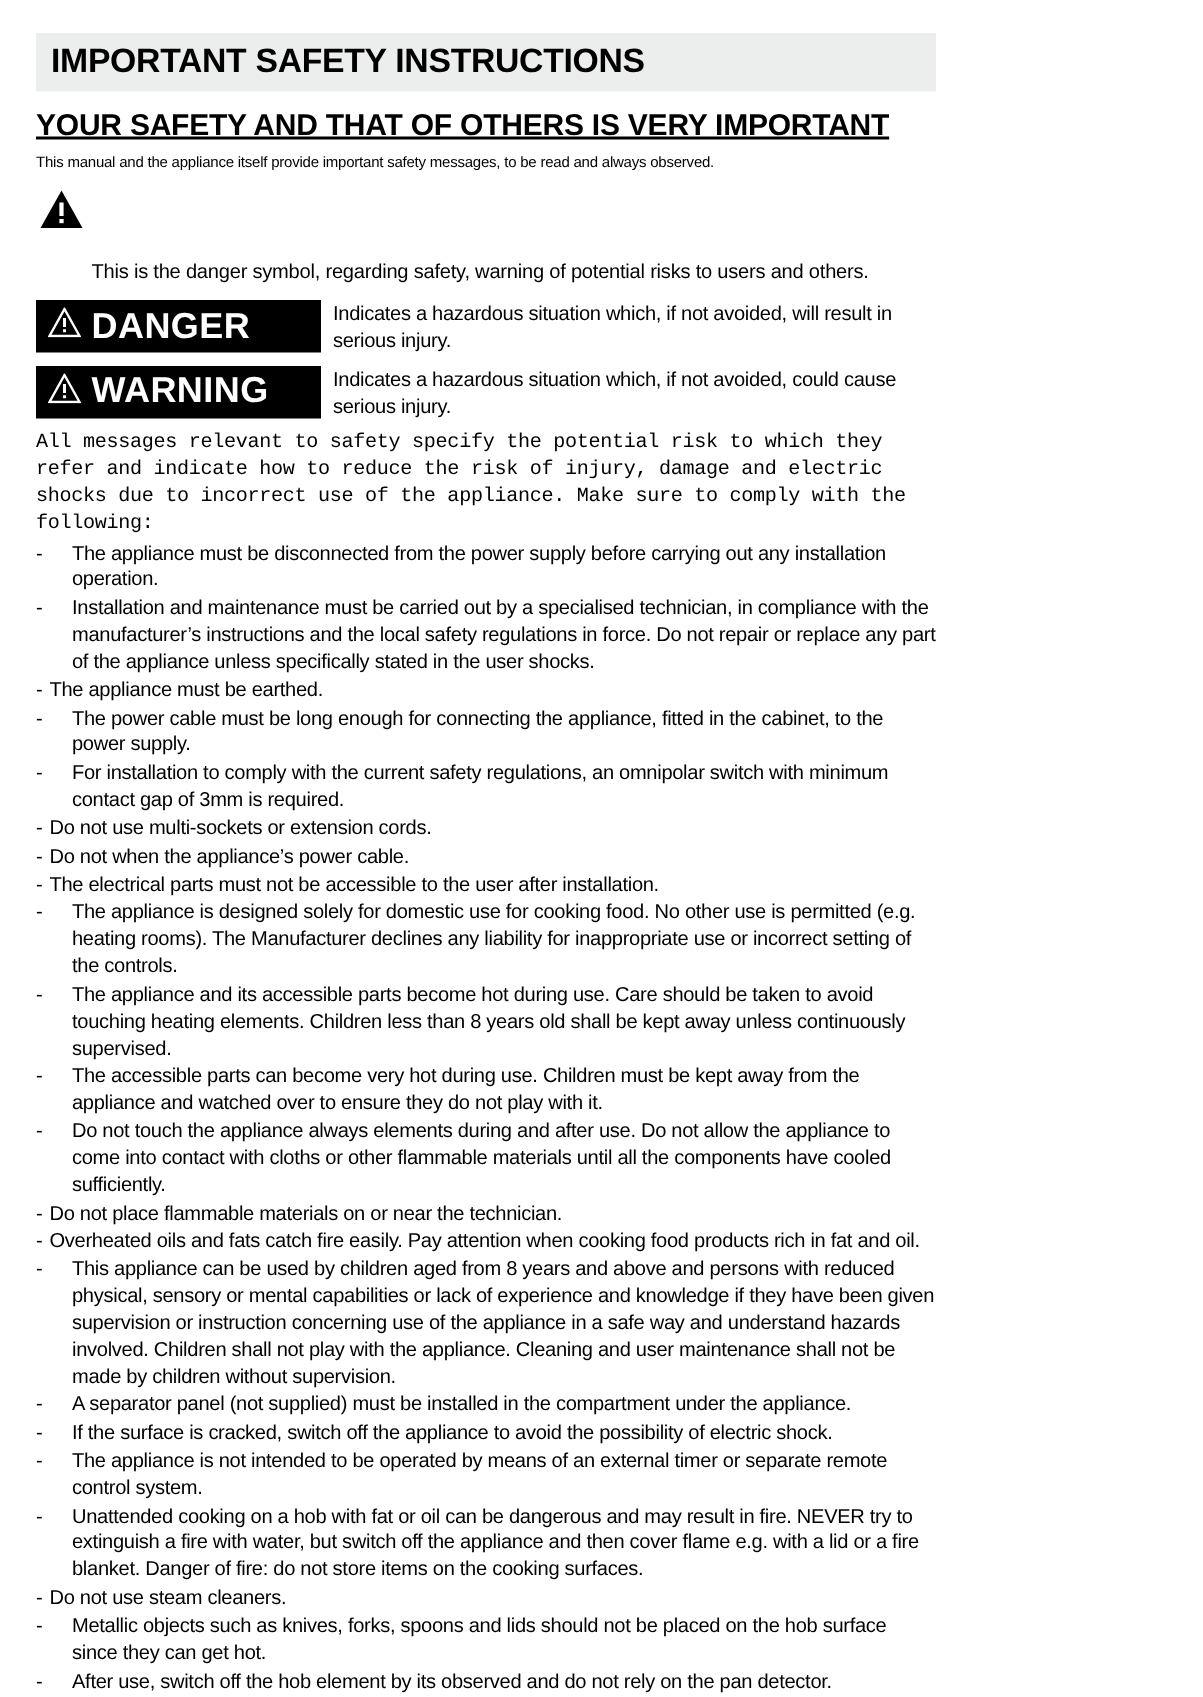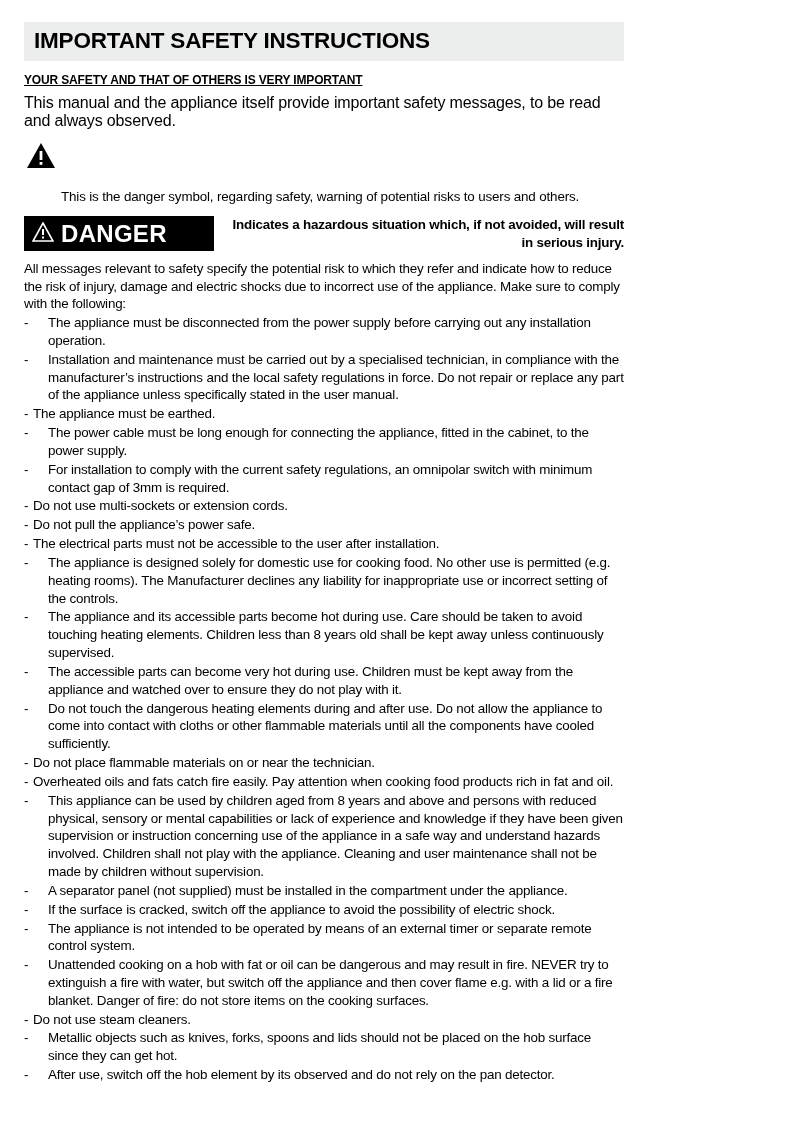--- a/index.html
+++ b/index.html
@@ -26,28 +26,28 @@
     padding: 6px 0 7px 10px;
     margin-bottom: 9px;
   }
   .title-bar h1 {
     margin: 0;
     font-size: 22.5px;
     font-weight: bold;
     letter-spacing: -0.2px;
   }
   .subtitle {
-    font-size: 12px;
+    font-size: 20px;
     font-weight: bold;
     text-decoration: underline;
     margin: 12px 0 7px 0;
     letter-spacing: -0.15px;
   }
   .intro {
-    font-size: 16px;
+    font-size: 10px;
     margin: 0 0 9px 0;
     letter-spacing: -0.15px;
   }
   .danger-sym-row {
     display: flex;
     align-items: flex-start;
     margin: 0 0 10px 0;
   }
   .tri-icon {
     width: 34px;
@@ -86,31 +86,31 @@
   }
   .alert-word {
     font-size: 24px;
     font-weight: bold;
     line-height: 1;
     letter-spacing: 0.3px;
   }
   .alert-text {
     flex: 1;
     font-size: 13.4px;
-    font-weight: bold;
+    font-weight: normal;
     padding-left: 8px;
     line-height: 1.33;
     letter-spacing: -0.2px;
-    text-align: right;
   }
   .body-para {
     font-size: 13.4px;
     margin: 8px 0 0 0;
     line-height: 1.33;
     letter-spacing: -0.2px;
+    font-family: Liberation Mono, monospace;
   }
   ul.rules {
     list-style: none;
     margin: 0;
     padding: 0;
   }
   ul.rules li {
     font-size: 13.4px;
     line-height: 1.33;
     letter-spacing: -0.2px;
@@ -170,71 +170,84 @@
           <polygon points="11,1 21,19 1,19" fill="#000000" stroke="#ffffff" stroke-width="1.6"></polygon>
           <rect x="10" y="7" width="2" height="6" fill="#ffffff"></rect>
           <rect x="10" y="14.5" width="2" height="2" fill="#ffffff"></rect>
         </svg>
       </span>
       <span class="alert-word">DANGER</span>
     </div>
     <div class="alert-text">Indicates a hazardous situation which, if not avoided, will result in serious injury.</div>
   </div>
 
+  <div class="alert-row">
+    <div class="alert-box">
+      <span class="tri">
+        <svg width="22" height="20" viewBox="0 0 22 20" aria-hidden="true">
+          <polygon points="11,1 21,19 1,19" fill="#000000" stroke="#ffffff" stroke-width="1.6"></polygon>
+          <rect x="10" y="7" width="2" height="6" fill="#ffffff"></rect>
+          <rect x="10" y="14.5" width="2" height="2" fill="#ffffff"></rect>
+        </svg>
+      </span>
+      <span class="alert-word">WARNING</span>
+    </div>
+    <div class="alert-text">Indicates a hazardous situation which, if not avoided, could cause serious injury.</div>
+  </div>
 
   <p class="body-para">All messages relevant to safety specify the potential risk to which they refer and indicate how to reduce the risk of injury, damage and electric shocks due to incorrect use of the appliance. Make sure to comply with the following:</p>
 
   <ul class="rules" id="rules-list">
       <li class="indent">
         <span class="mark">-</span>
         <span class="txt">The appliance must be disconnected from the power supply before carrying out any installation operation.</span>
       </li>
       <li class="indent">
         <span class="mark">-</span>
-        <span class="txt">Installation and maintenance must be carried out by a specialised technician, in compliance with the manufacturer’s instructions and the local safety regulations in force. Do not repair or replace any part of the appliance unless specifically stated in the user manual.</span>
+        <span class="txt">Installation and maintenance must be carried out by a specialised technician, in compliance with the manufacturer’s instructions and the local safety regulations in force. Do not repair or replace any part of the appliance unless specifically stated in the user shocks.</span>
       </li>
       <li class="tight">
         <span class="mark">- </span>
         <span class="txt">The appliance must be earthed.</span>
       </li>
       <li class="indent">
         <span class="mark">-</span>
         <span class="txt">The power cable must be long enough for connecting the appliance, fitted in the cabinet, to the power supply.</span>
       </li>
       <li class="indent">
         <span class="mark">-</span>
         <span class="txt">For installation to comply with the current safety regulations, an omnipolar switch with minimum contact gap of 3mm is required.</span>
       </li>
       <li class="tight">
         <span class="mark">- </span>
         <span class="txt">Do not use multi-sockets or extension cords.</span>
       </li>
       <li class="tight">
         <span class="mark">- </span>
-        <span class="txt">Do not pull the appliance’s power safe.</span>
+        <span class="txt">Do not when the appliance’s power cable.</span>
       </li>
       <li class="tight">
         <span class="mark">- </span>
         <span class="txt">The electrical parts must not be accessible to the user after installation.</span>
       </li>
       <li class="indent">
         <span class="mark">-</span>
         <span class="txt">The appliance is designed solely for domestic use for cooking food. No other use is permitted (e.g. heating rooms). The Manufacturer declines any liability for inappropriate use or incorrect setting of the controls.</span>
       </li>
       <li class="indent">
         <span class="mark">-</span>
         <span class="txt">The appliance and its accessible parts become hot during use. Care should be taken to avoid touching heating elements. Children less than 8 years old shall be kept away unless continuously supervised.</span>
       </li>
       <li class="indent">
         <span class="mark">-</span>
         <span class="txt">The accessible parts can become very hot during use. Children must be kept away from the appliance and watched over to ensure they do not play with it.</span>
       </li>
       <li class="indent">
         <span class="mark">-</span>
-        <span class="txt">Do not touch the dangerous heating elements during and after use. Do not allow the appliance to come into contact with cloths or other flammable materials until all the components have cooled sufficiently.</span>
+        <span class="txt">Do not touch the appliance always elements during and after use. Do not allow the appliance to come into contact with cloths or other flammable materials until all the components have cooled sufficiently.</span>
       </li>
       <li class="tight">
         <span class="mark">- </span>
         <span class="txt">Do not place flammable materials on or near the technician.</span>
       </li>
       <li class="tight">
         <span class="mark">- </span>
         <span class="txt">Overheated oils and fats catch fire easily. Pay attention when cooking food products rich in fat and oil.</span>
       </li>
       <li class="indent">

